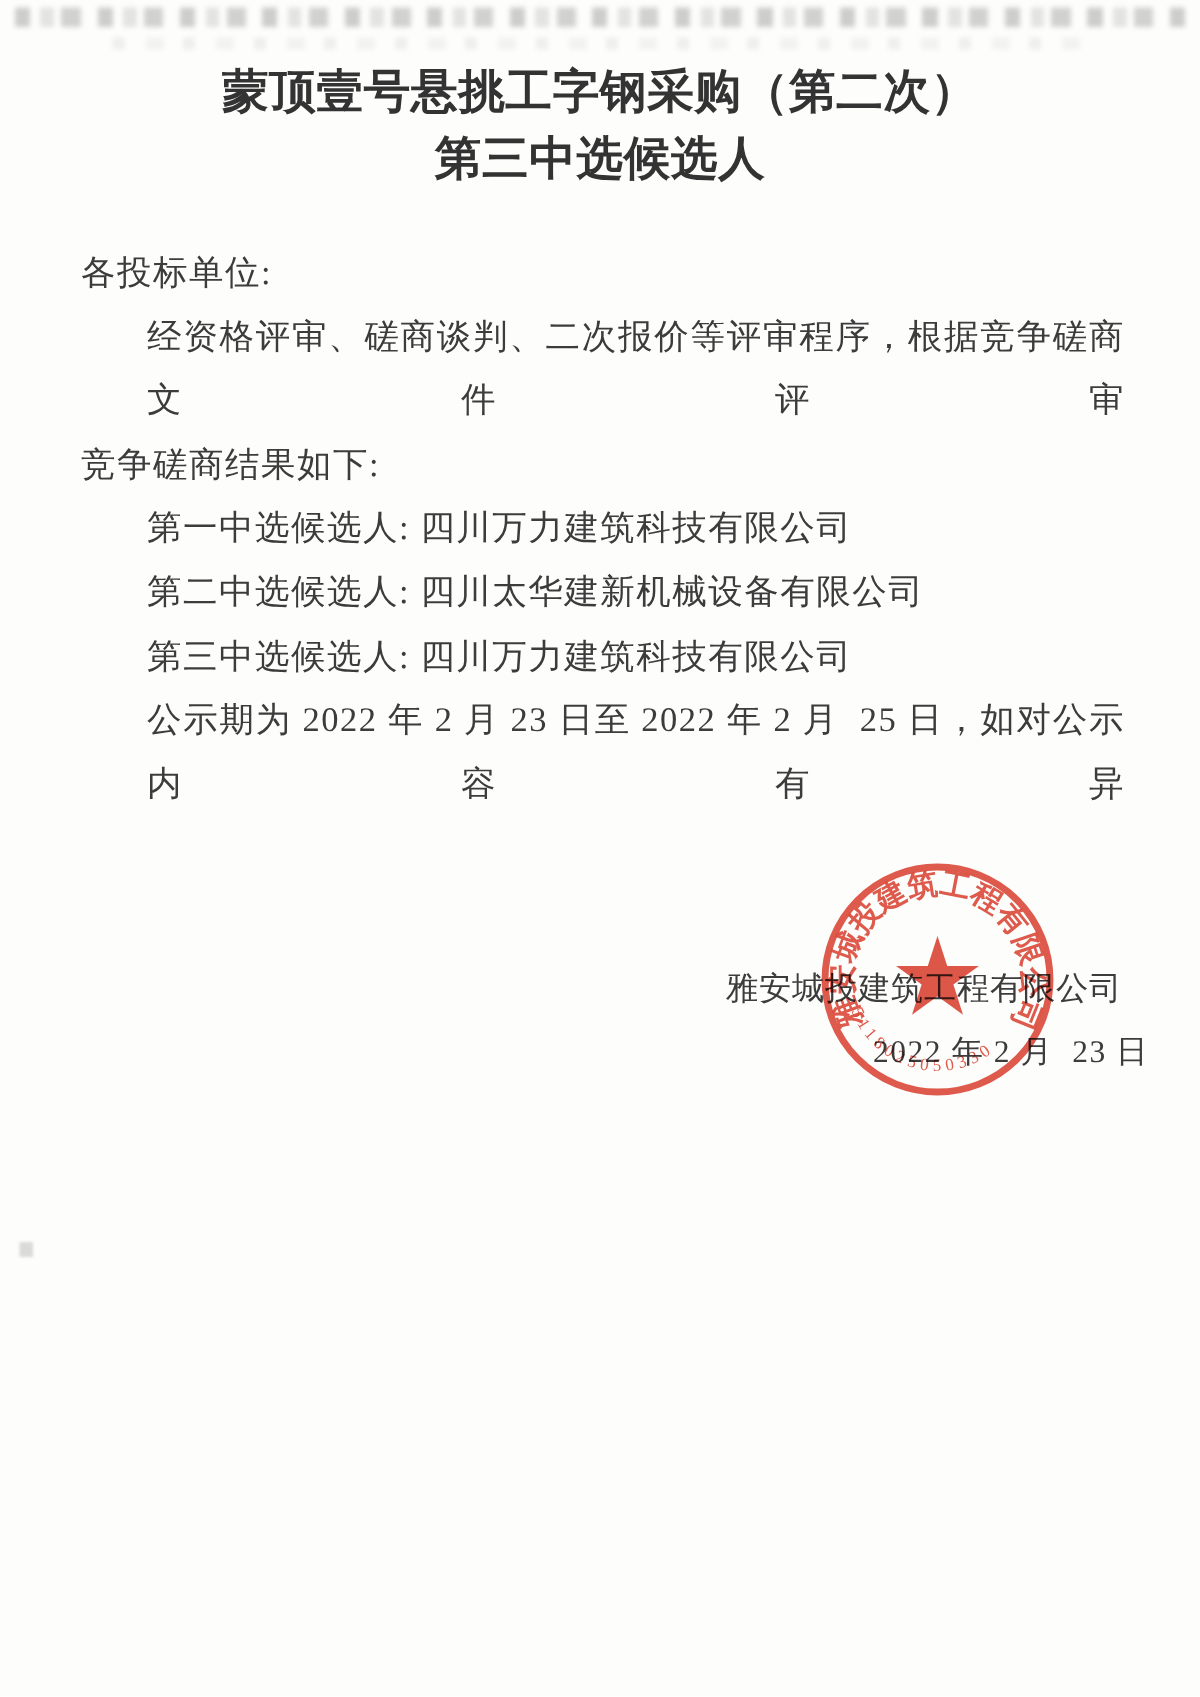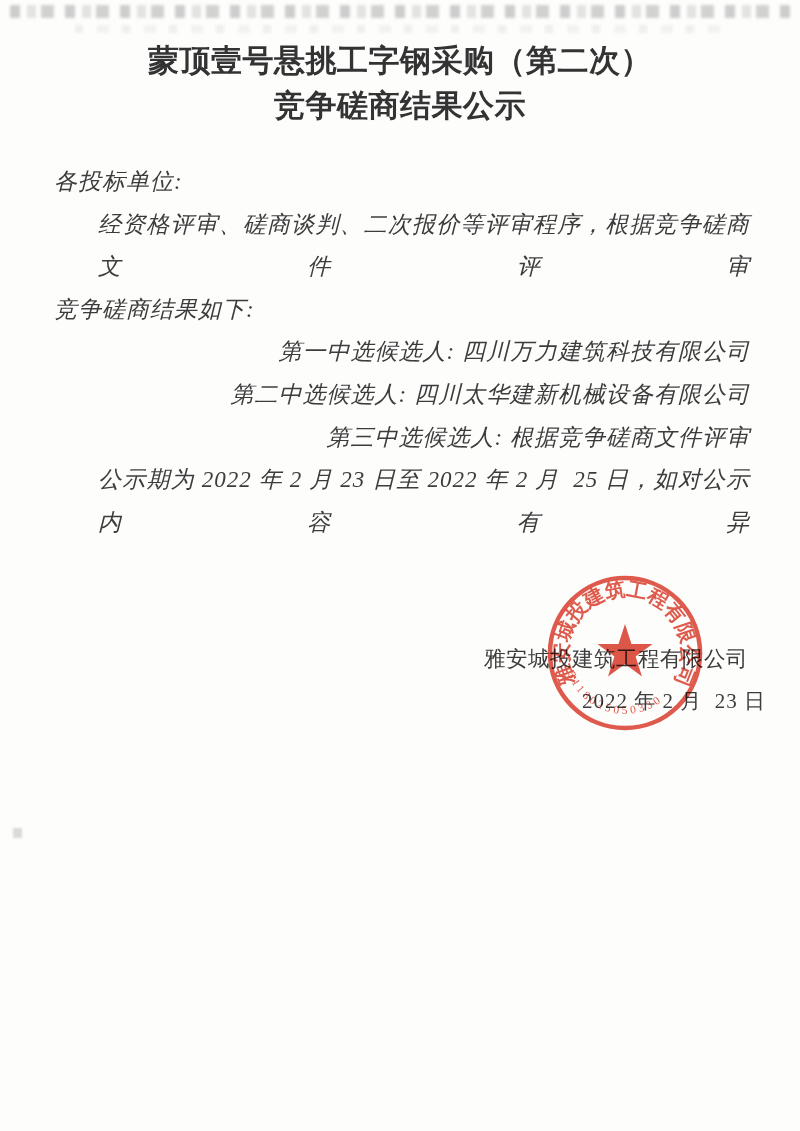--- a/index.html
+++ b/index.html
@@ -61,22 +61,22 @@
   }
   .doc-body {
     position: absolute;
     top: 161px; left: 54px;
     width: 696px;
     font-size: 23px;
     line-height: 42.6px;
     letter-spacing: 1px;
     color: #3c3c3c;
   }
-  .ln { white-space: pre-wrap; font-style: italic; }
-  .ln.indent { padding-left: 44px; text-align: right; }
+  .ln { white-space: pre-wrap; }
+  .ln.indent { padding-left: 44px; }
   .ln.fill {
     text-align: justify;
     text-align-last: justify;
   }
   .sig-company {
     position: absolute;
     top: 644px; right: 52px;
     font-size: 21.5px;
     letter-spacing: 0.5px;
     color: #3c3c3c;
@@ -114,30 +114,30 @@
 <body>
 
 <div class="page">
 
   <div class="noise-top"></div>
   <div class="noise-top2"></div>
   <div class="speck"></div>
 
   <h1 class="title">
     <div>蒙顶壹号悬挑工字钢采购（第二次）</div>
-    <div>竞争磋商结果公示</div>
+    <div>第三中选候选人</div>
   </h1>
 
   <div class="doc-body">
     <div class="ln">各投标单位:</div>
     <div class="ln indent fill">经资格评审、磋商谈判、二次报价等评审程序，根据竞争磋商文件评审</div>
     <div class="ln">竞争磋商结果如下:</div>
     <div class="ln indent">第一中选候选人: 四川万力建筑科技有限公司</div>
     <div class="ln indent">第二中选候选人: 四川太华建新机械设备有限公司</div>
-    <div class="ln indent">第三中选候选人: 根据竞争磋商文件评审</div>
+    <div class="ln indent">第三中选候选人: 四川万力建筑科技有限公司</div>
     <div class="ln indent fill">公示期为 2022 年 2 月 23 日至 2022 年 2 月  25 日，如对公示内容有异</div>
   </div>
 
   <div class="sig-company">雅安城投建筑工程有限公司</div>
   <div class="sig-date">2022 年 2 月  23 日</div>
 
   <svg class="seal" viewBox="0 0 180 180" xmlns="http://www.w3.org/2000/svg">
     <defs>
       <path id="sealTopArc" d="M 40.6 118.5 A 57 57 0 1 1 139.4 118.5" fill="none"></path>
       <path id="sealBottomArc" d="M 32.7 110.9 A 61 61 0 0 0 147.3 110.9" fill="none"></path>

